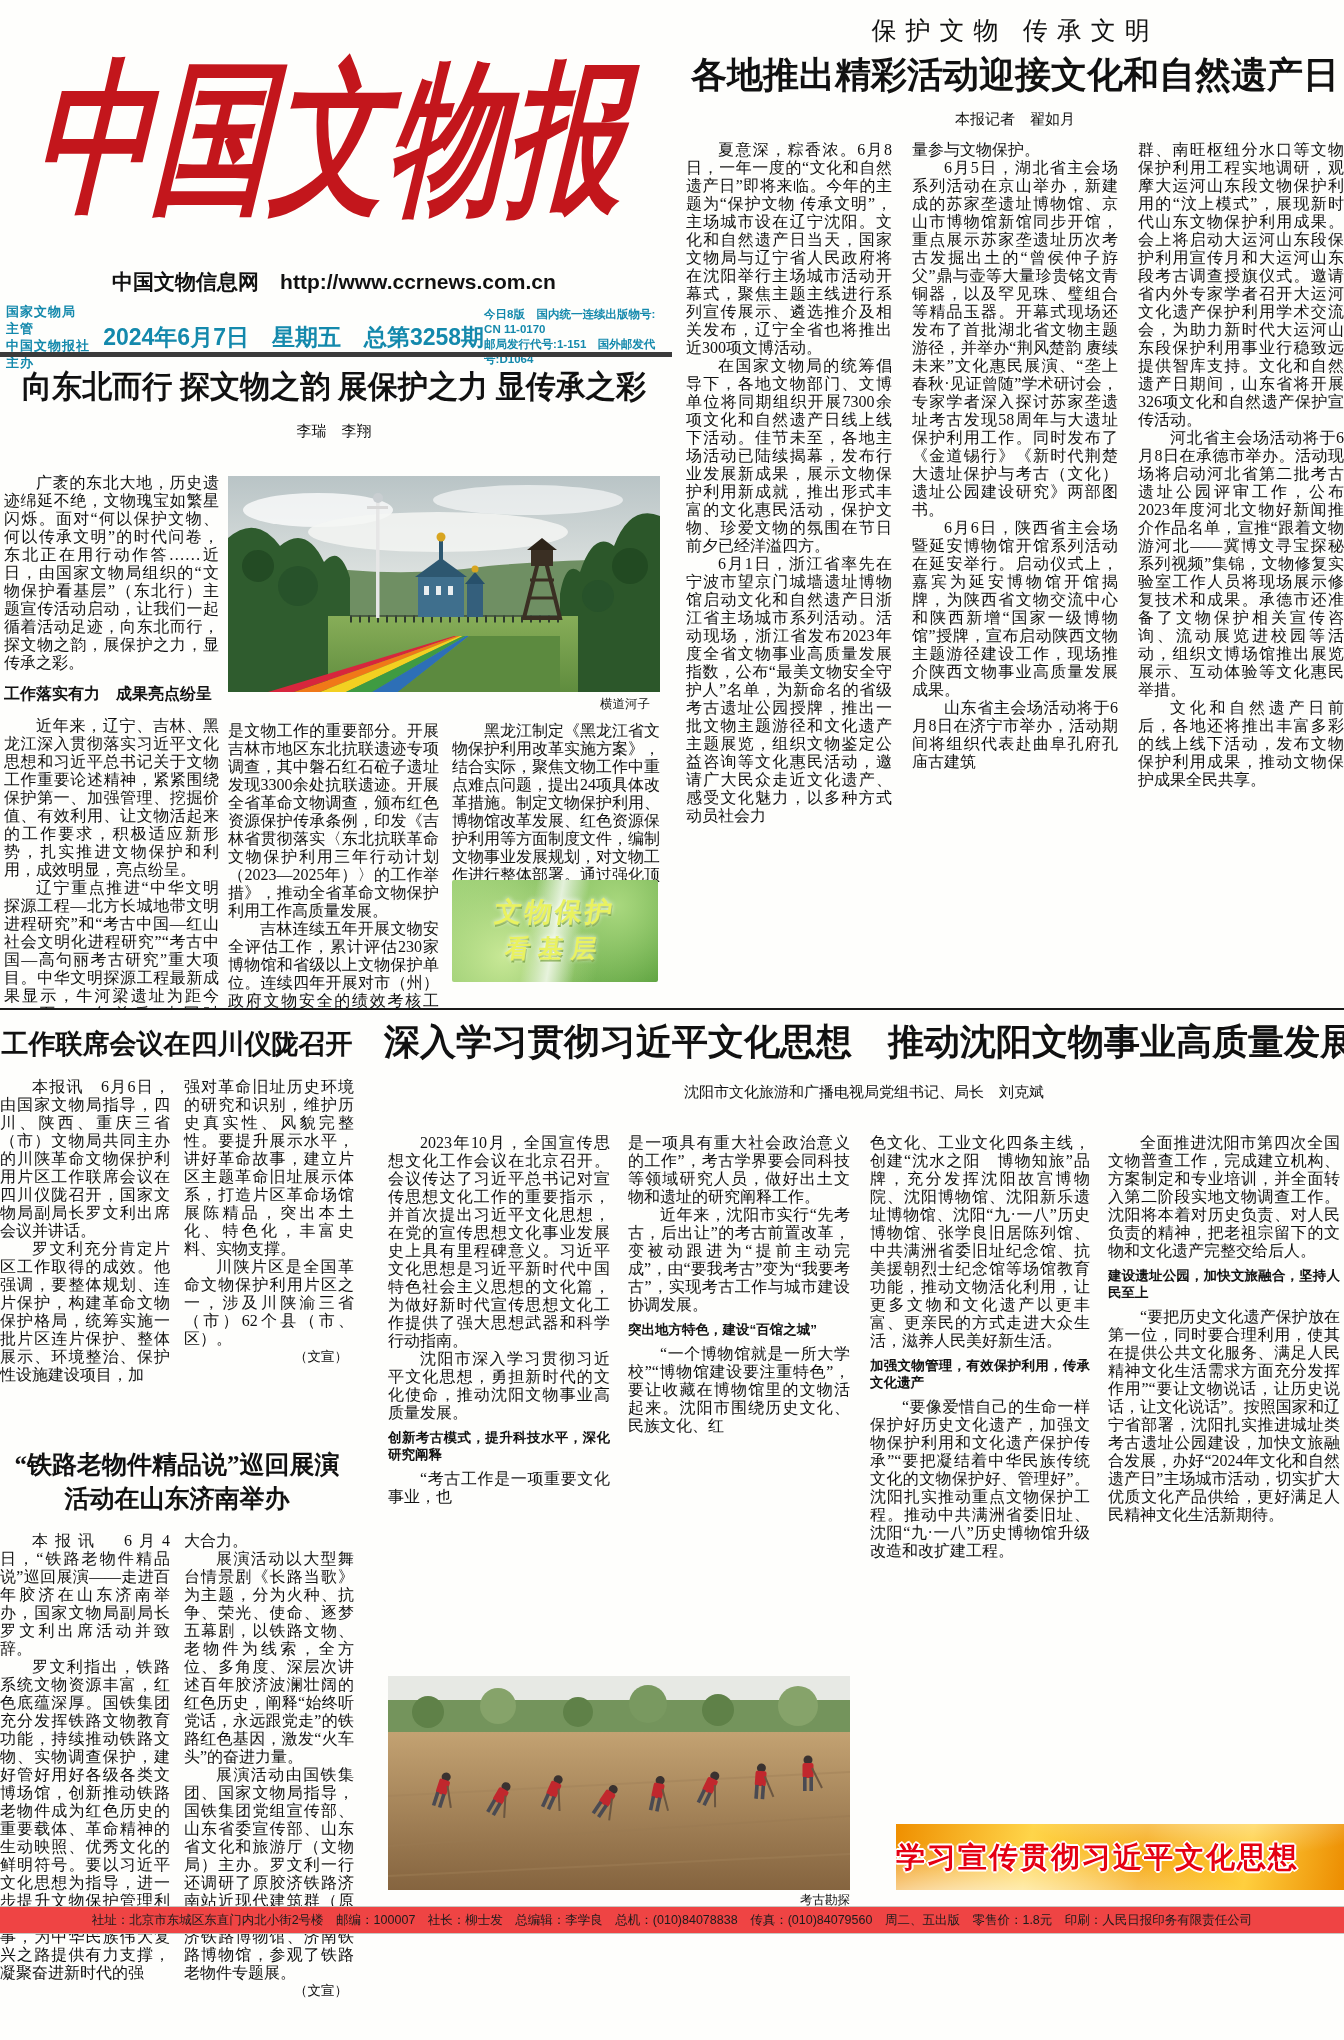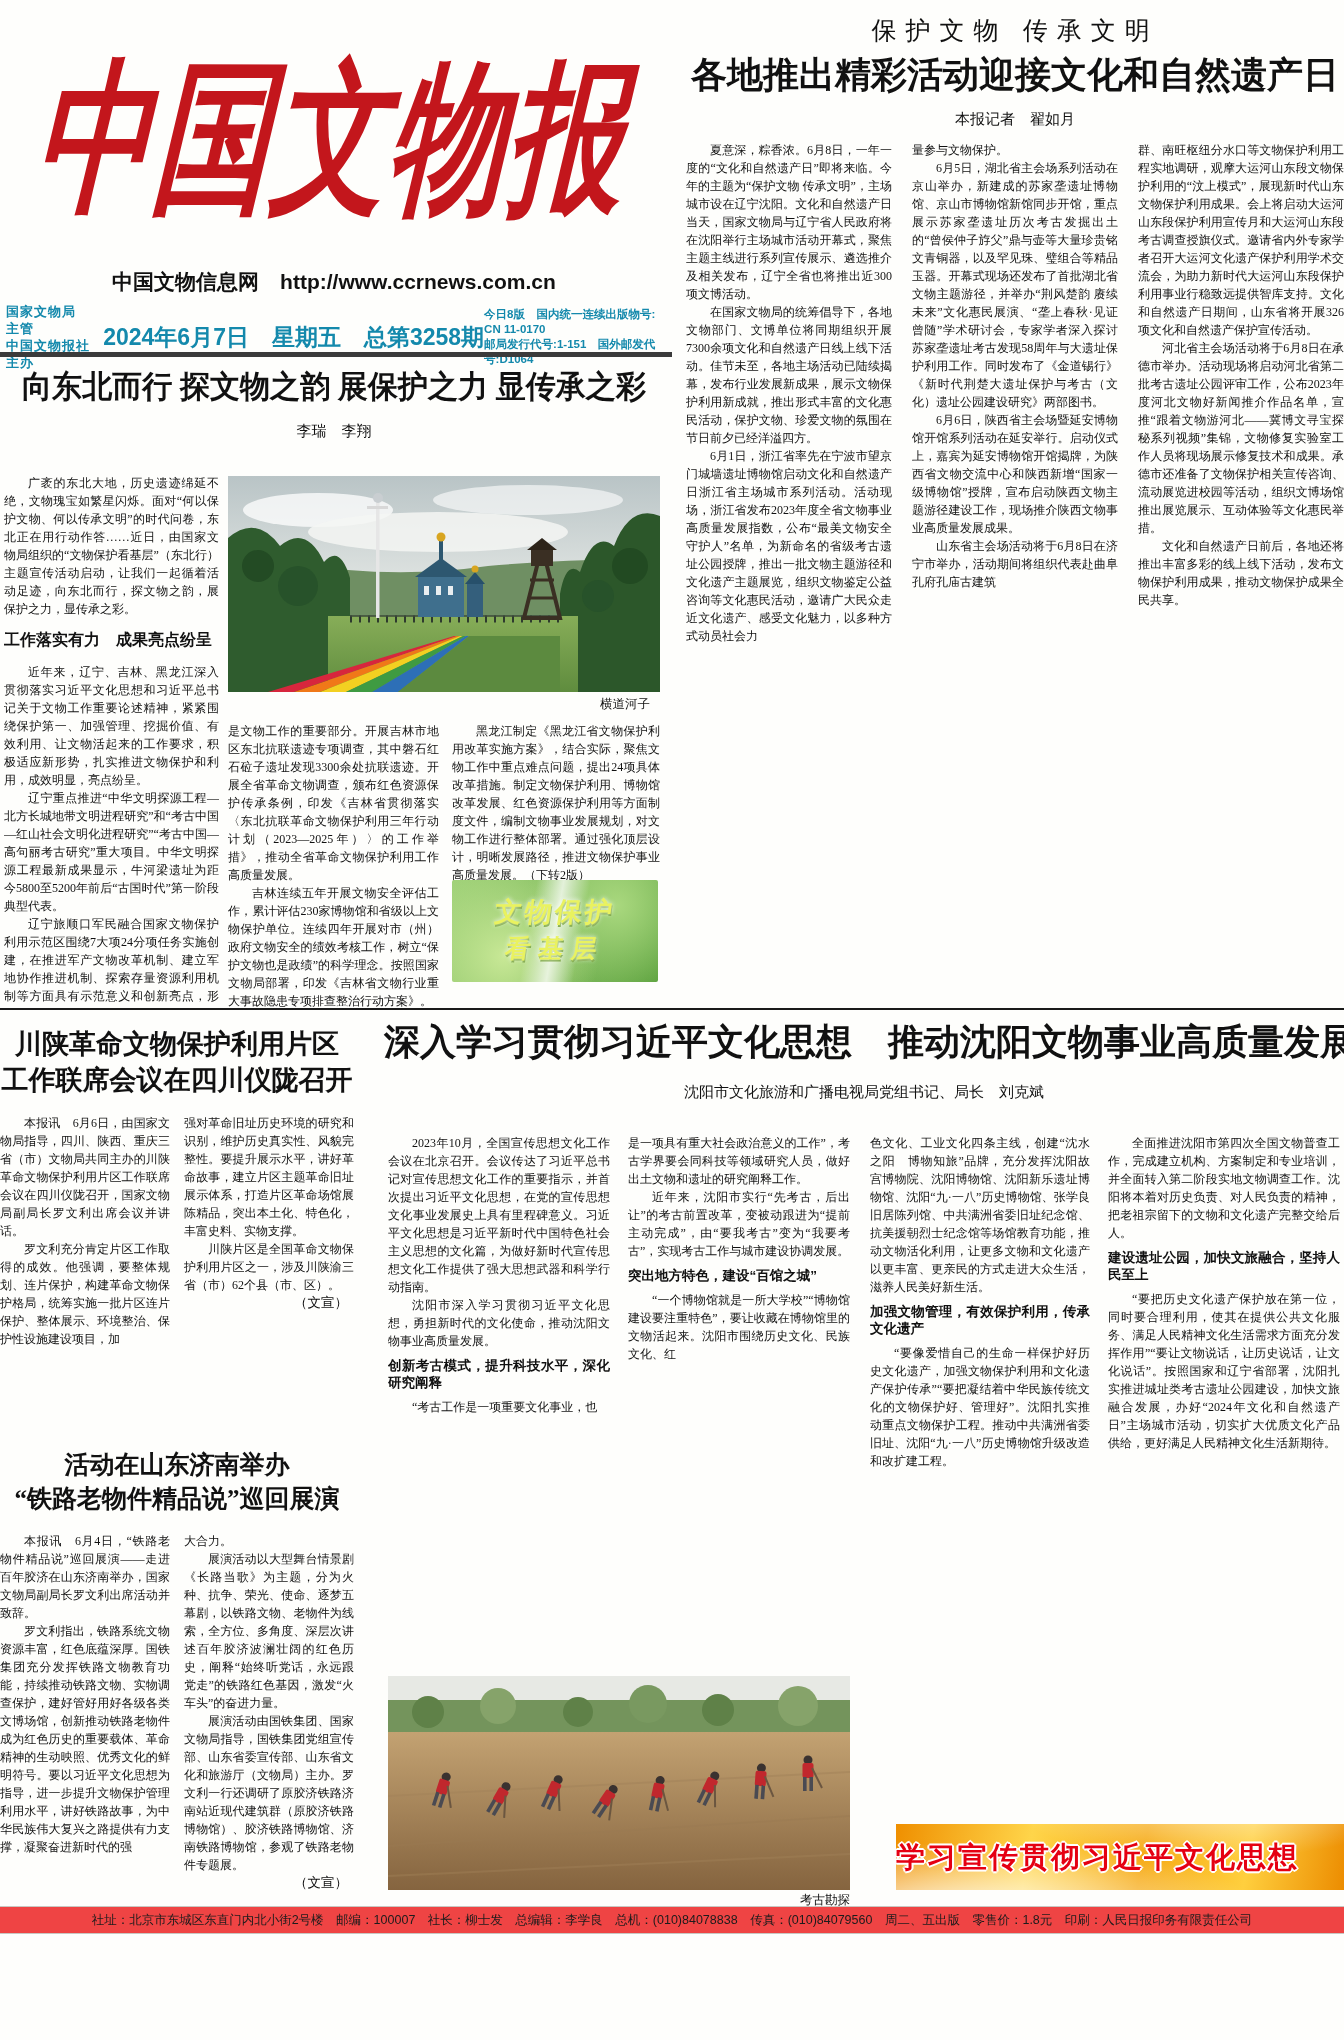--- a/index.html
+++ b/index.html
@@ -11,21 +11,21 @@
       transform:scaleY(1.42) skewX(-5deg);transform-origin:center top;letter-spacing:2px;white-space:nowrap;}
   .mast-site{position:absolute;left:0;top:268px;width:668px;text-align:center;
       font-weight:bold;font-size:21px;font-family:"Liberation Sans","DejaVu Sans",sans-serif;}
   .infobar{position:absolute;left:6px;top:303px;width:660px;display:flex;justify-content:space-between;
       align-items:center;color:#1489ac;font-family:"Liberation Sans","DejaVu Sans",sans-serif;}
   .infobar .org div{font-size:13px;line-height:17px;font-weight:bold;letter-spacing:1px;}
   .infobar .dateline{font-size:23px;font-weight:bold;white-space:nowrap;}
   .infobar .issue div{font-size:11.5px;line-height:15px;font-weight:bold;}
   .mast-rule{position:absolute;left:0;top:352px;width:672px;height:5px;background:#3b3b3b;}
   
-  .btxt p{margin:0;text-indent:2em;text-align:justify;font-size:12px;line-height:18px;}
+  .btxt p{margin:0;text-indent:2em;text-align:justify;font-size:16px;line-height:18px;}
   .btxt p.cont{text-indent:0;}
   .colsub{font-family:"Liberation Sans","DejaVu Sans",sans-serif;font-weight:bold;
       font-size:13.5px;line-height:17px;margin:7px 0;text-align:justify;}
   .sign{text-align:right;font-size:13.5px;padding-right:6px;}
   
   .art-heritage{position:absolute;left:686px;top:14px;width:658px;}
   .kicker{text-align:center;font-size:25px;letter-spacing:9px;}
   .hl-heritage{text-align:center;font-size:36px;font-weight:bold;white-space:nowrap;margin-top:4px;letter-spacing:0px;}
   .byline{text-align:center;font-size:15px;margin-top:10px;}
   .cols3{display:flex;gap:20px;margin-top:12px;height:844px;overflow:hidden;}
@@ -215,40 +215,39 @@
     <div class="ne-graphic">
       <div class="g1">文物保护</div>
       <div class="g2">看基层</div>
     </div>
   </section>
 
   <div class="page-divider"></div>
 
   <section class="art-cs">
     <div class="hl-cs">
-      <div>川陕革命文物保护利用片区</div>
       <div>工作联席会议在四川仪陇召开</div>
     </div>
     <div class="cols2 btxt">
       <div class="col">
         <p>本报讯　6月6日，由国家文物局指导，四川、陕西、重庆三省（市）文物局共同主办的川陕革命文物保护利用片区工作联席会议在四川仪陇召开，国家文物局副局长罗文利出席会议并讲话。</p>
         <p>罗文利充分肯定片区工作取得的成效。他强调，要整体规划、连片保护，构建革命文物保护格局，统筹实施一批片区连片保护、整体展示、环境整治、保护性设施建设项目，加</p>
       </div>
       <div class="col">
         <p class="cont">强对革命旧址历史环境的研究和识别，维护历史真实性、风貌完整性。要提升展示水平，讲好革命故事，建立片区主题革命旧址展示体系，打造片区革命场馆展陈精品，突出本土化、特色化，丰富史料、实物支撑。</p>
         <p>川陕片区是全国革命文物保护利用片区之一，涉及川陕渝三省（市）62个县（市、区）。</p>
         <div class="sign">（文宣）</div>
       </div>
     </div>
   </section>
 
   <section class="art-rw">
     <div class="hl-rw">
+      <div>“铁路老物件精品说”巡回展演</div>
       <div>活动在山东济南举办</div>
-      <div>“铁路老物件精品说”巡回展演</div>
     </div>
     <div class="cols2 btxt">
       <div class="col">
         <p>本报讯　6月4日，“铁路老物件精品说”巡回展演——走进百年胶济在山东济南举办，国家文物局副局长罗文利出席活动并致辞。</p>
         <p>罗文利指出，铁路系统文物资源丰富，红色底蕴深厚。国铁集团充分发挥铁路文物教育功能，持续推动铁路文物、实物调查保护，建好管好用好各级各类文博场馆，创新推动铁路老物件成为红色历史的重要载体、革命精神的生动映照、优秀文化的鲜明符号。要以习近平文化思想为指导，进一步提升文物保护管理利用水平，讲好铁路故事，为中华民族伟大复兴之路提供有力支撑，凝聚奋进新时代的强</p>
       </div>
       <div class="col">
         <p class="cont">大合力。</p>
         <p>展演活动以大型舞台情景剧《长路当歌》为主题，分为火种、抗争、荣光、使命、逐梦五幕剧，以铁路文物、老物件为线索，全方位、多角度、深层次讲述百年胶济波澜壮阔的红色历史，阐释“始终听党话，永远跟党走”的铁路红色基因，激发“火车头”的奋进力量。</p>
         <p>展演活动由国铁集团、国家文物局指导，国铁集团党组宣传部、山东省委宣传部、山东省文化和旅游厅（文物局）主办。罗文利一行还调研了原胶济铁路济南站近现代建筑群（原胶济铁路博物馆）、胶济铁路博物馆、济南铁路博物馆，参观了铁路老物件专题展。</p>

